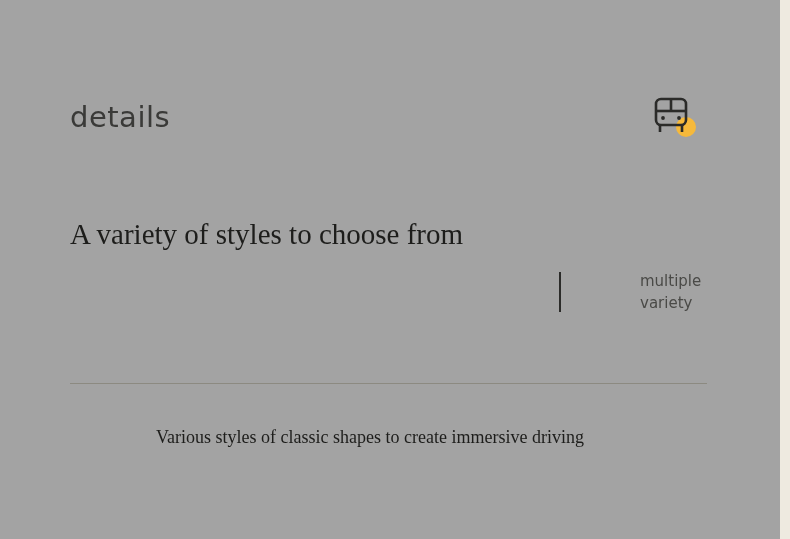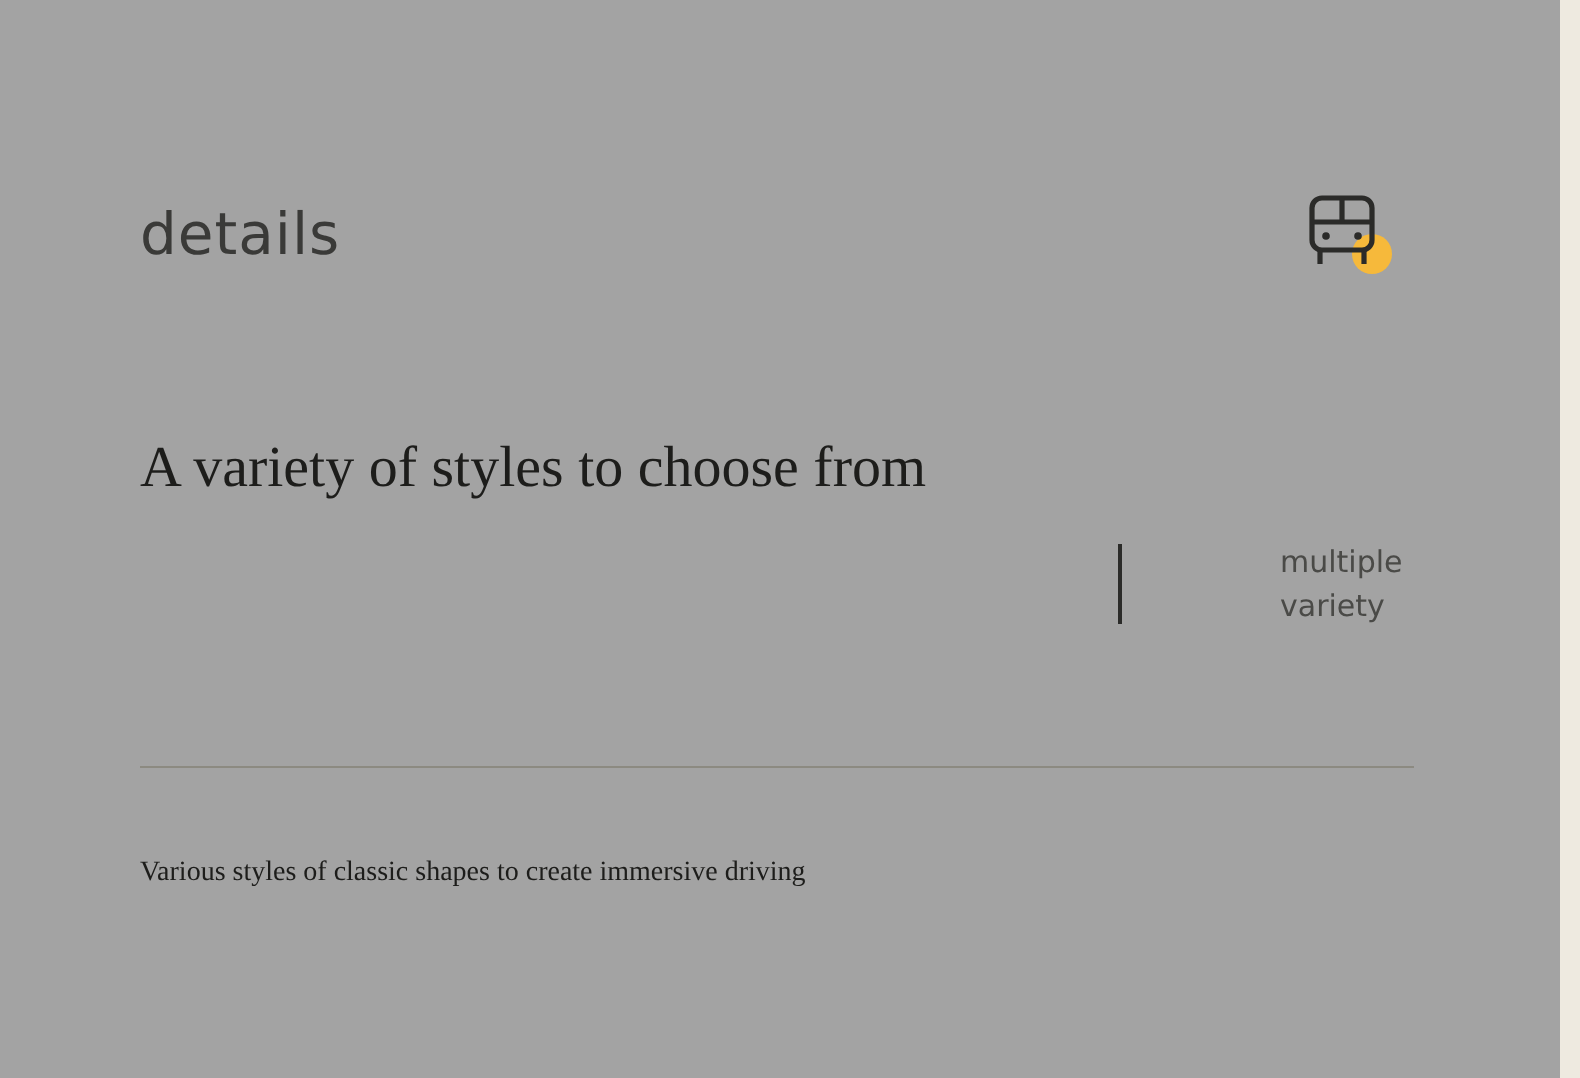--- a/index.html
+++ b/index.html
@@ -89,24 +89,25 @@
 
   
   .body-copy {
     position: absolute;
     left: 70px;
     top: 422px;
     width: 600px;
   }
   .body-line {
     font-family: "Liberation Serif", serif;
-    font-size: 14px;
+    font-size: 18px;
     line-height: 30px;
     color: #1d1d1b;
     white-space: nowrap;
+    text-align: center;
   }
 </style>
 </head>
 <body>
 
 <div class="page">
 
   <div class="kicker">details</div>
 
   <div class="badge">

